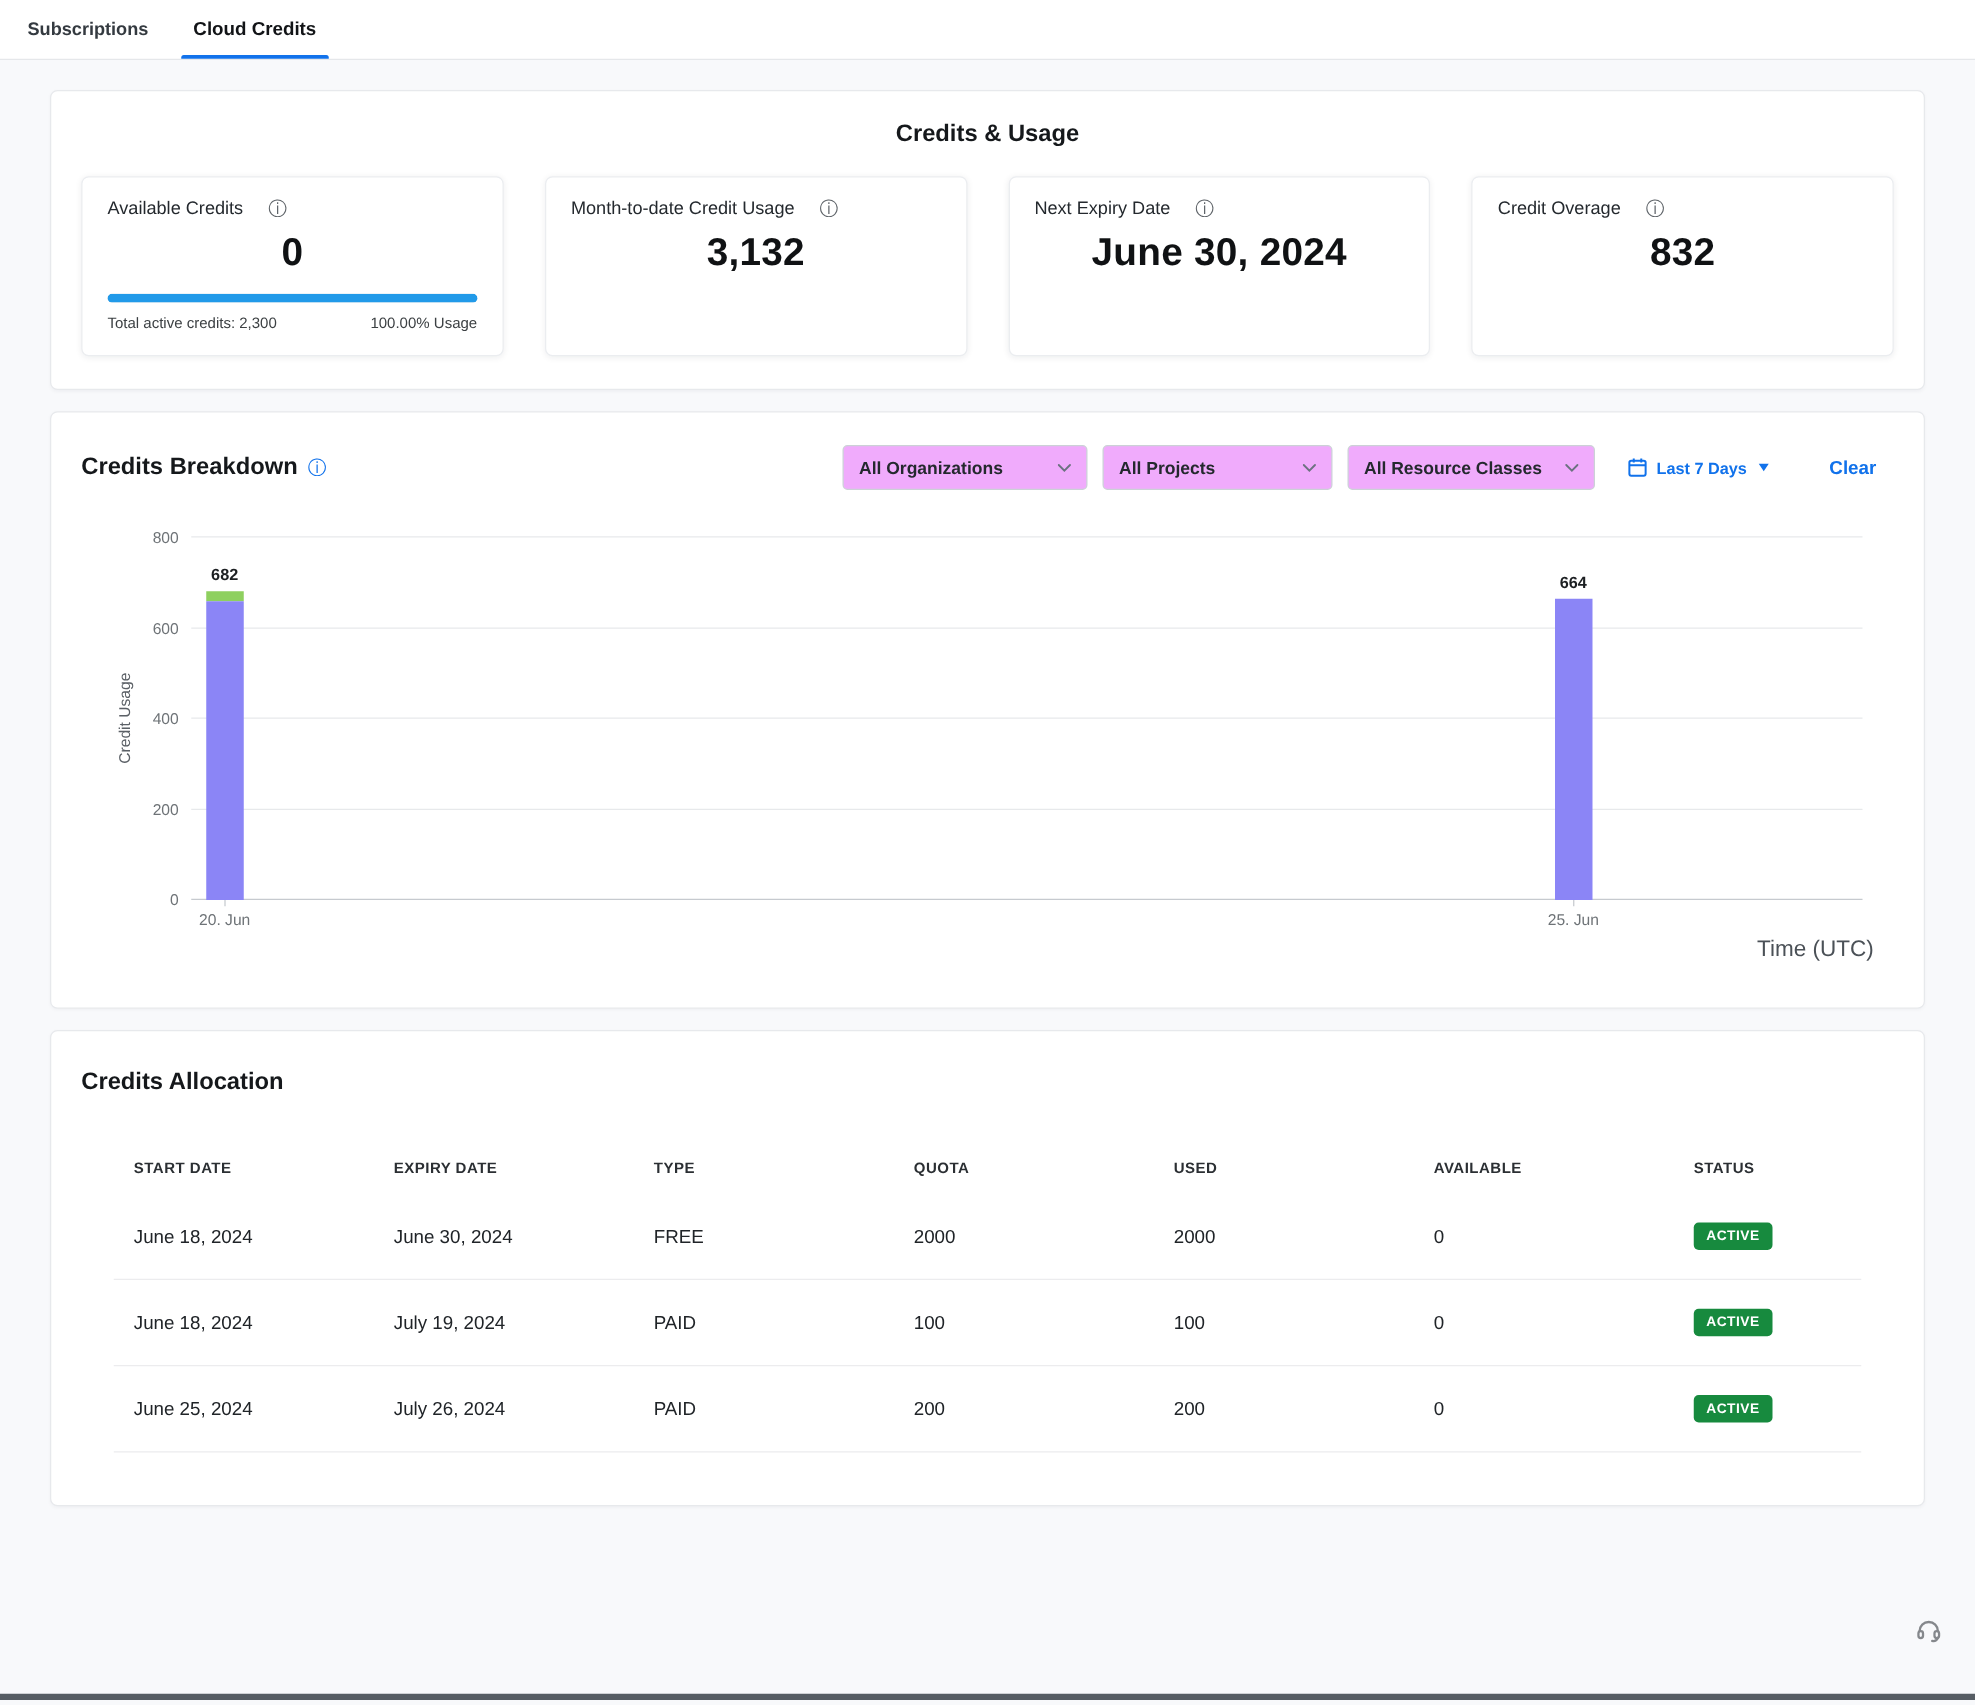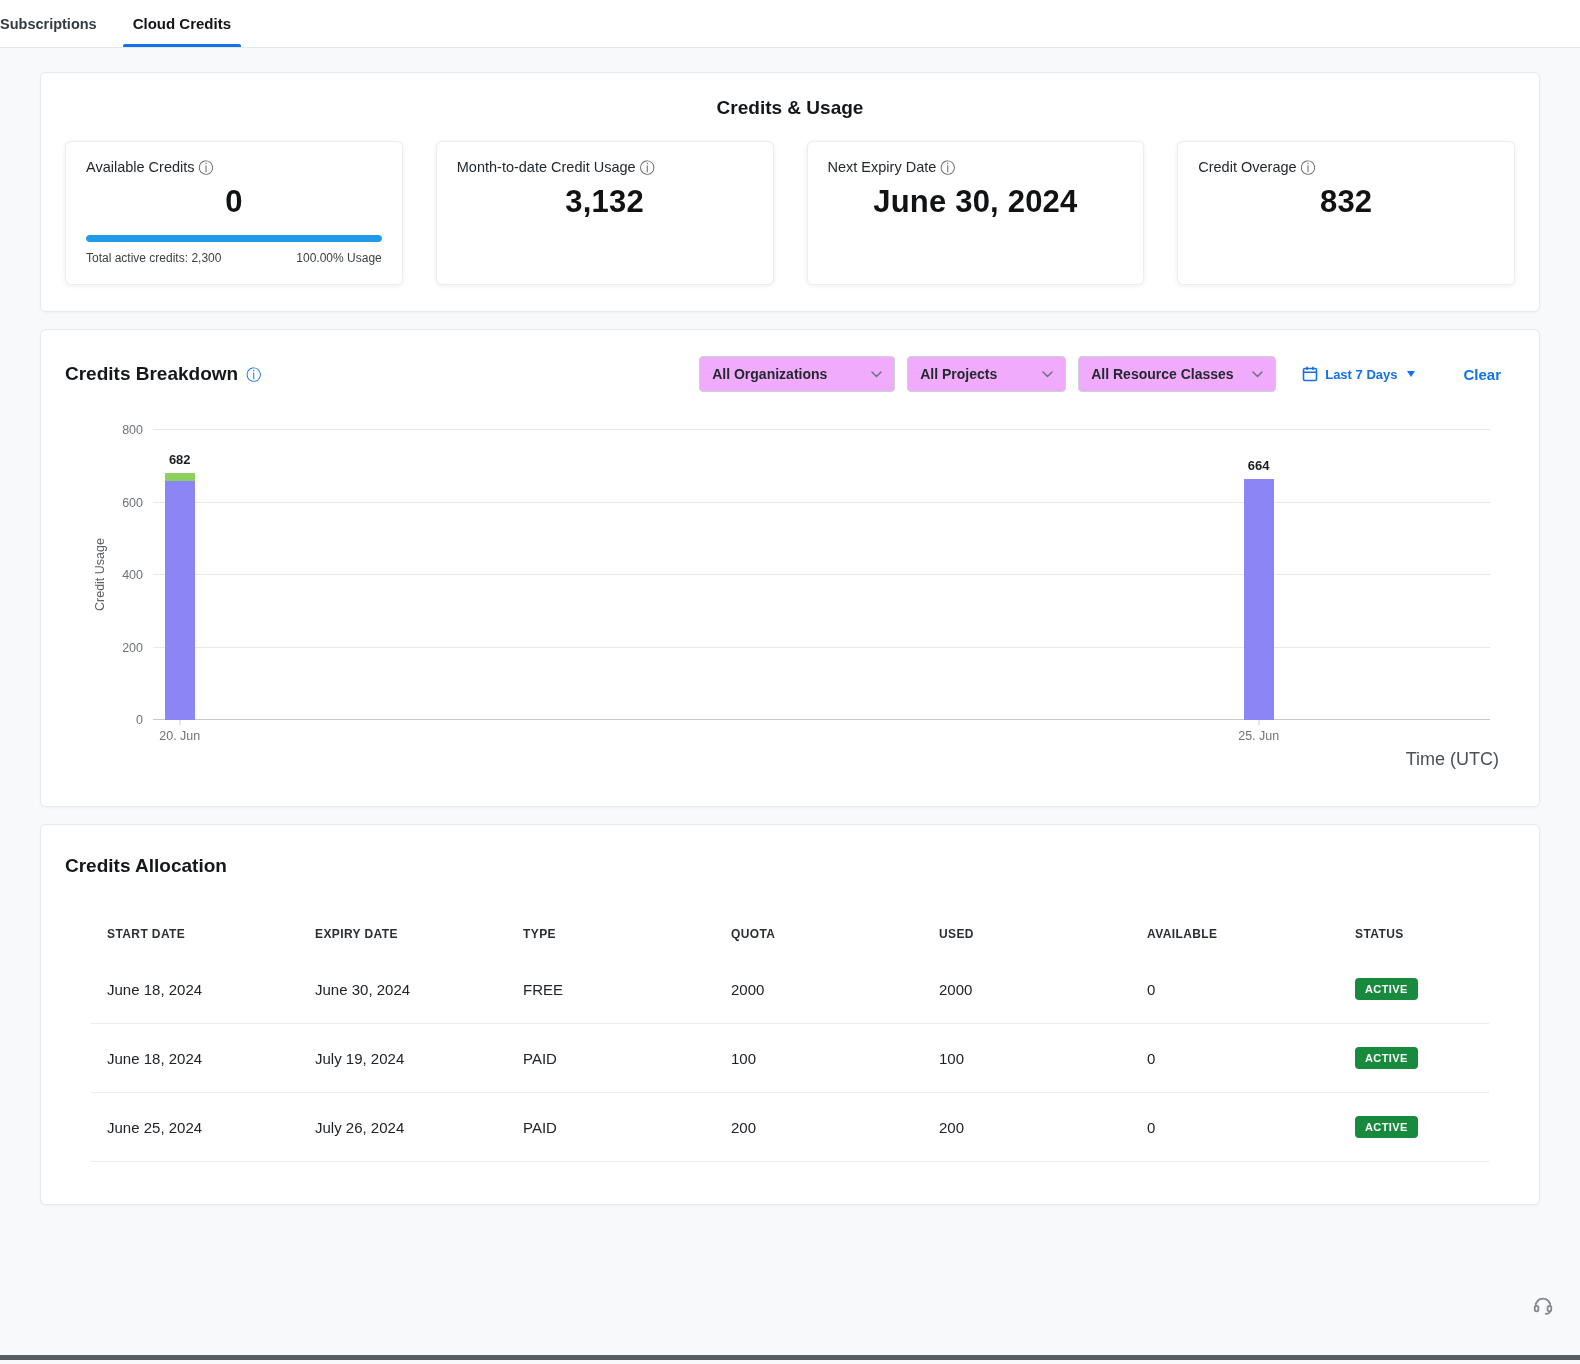--- a/index.html
+++ b/index.html
@@ -7,55 +7,55 @@
     --progress-blue:#219ae9;
     --green:#178a3e;
   }
   *{box-sizing:border-box;}
   html,body{margin:0;padding:0;}
   body{
     width:1580px;height:1364px;overflow:hidden;position:relative;
     font-family:"Liberation Sans", sans-serif;color:#24292e;background:#fff;
   }
   
-  .tabbar{display:flex;align-items:stretch;gap:26px;height:48px;
+  .tabbar{display:flex;align-items:stretch;gap:26px;padding-left:22px;height:48px;
     background:#fff;border-bottom:1px solid #e5e7ea;}
   .tab{position:relative;display:flex;align-items:center;font-size:14.5px;font-weight:600;
     color:#343a40;cursor:pointer;}
   .tab.active{padding:0 10px;font-weight:700;font-size:15px;color:#121417;}
   .tab.active::after{content:"";position:absolute;left:0;bottom:0;width:100%;height:3px;
     background:var(--blue);border-radius:2px 2px 0 0;}
   
   .main{background:#f8f9fb;height:1316px;padding:24px 40px 0;overflow:hidden;}
   .card{background:#fff;border:1px solid #e7e9ec;border-radius:6px;
     box-shadow:0 1px 3px rgba(17,24,39,.04);margin-bottom:17px;}
   .card-title{font-size:19px;font-weight:700;color:#15181b;margin:0;}
   
   .usage-card{padding:24px 24px 26px;text-align:center;}
   .usage-card .card-title{margin-bottom:22px;}
   .stat-row{display:flex;gap:33px;}
   .stat-card{flex:1;background:#fff;border:1px solid #ebedf0;border-radius:6px;
     box-shadow:0 1px 5px rgba(17,24,39,.07);padding:17px 20px 18px;min-height:144px;}
-  .stat-label-row{display:flex;align-items:center;gap:4px;margin-bottom:9px;}
+  .stat-label-row{display:flex;align-items:center;gap:20px;margin-bottom:9px;}
   .stat-label{font-size:14.5px;color:#24292e;}
   .info-icon{font-size:15px;line-height:1;color:#5f6469;cursor:pointer;}
   .info-icon.blue{color:var(--blue);}
   .stat-value{font-size:31px;font-weight:700;color:#101214;line-height:1.15;letter-spacing:.2px;}
   .progress-track{margin-top:15px;height:7px;border-radius:4px;background:#e8eaec;overflow:hidden;}
   .progress-fill{height:100%;border-radius:4px;background:var(--progress-blue);width:0;}
   .stat-footer{margin-top:9px;display:flex;justify-content:space-between;
     font-size:12px;color:#3c4043;}
   
   .breakdown-card{padding:26px 24px 34px;}
   .breakdown-head{display:flex;align-items:center;gap:8px;}
   .filters{margin-left:auto;display:flex;align-items:center;gap:12px;}
   .select{display:flex;align-items:center;justify-content:space-between;gap:10px;height:36px;
     padding:0 12px;border:1px solid #ccd1d7;border-radius:4px;background:#f0abfc;
     font-size:14px;font-weight:600;color:#24292e;cursor:pointer;}
-  .w-org{width:196px;} .w-proj{width:159px;} .w-rc{width:198px;}
+  .w-org{width:196px;} .w-proj{width:184px;} .w-rc{width:198px;}
   .date-range{display:flex;align-items:center;gap:7px;margin-left:14px;color:var(--blue);
     font-weight:700;font-size:13px;cursor:pointer;white-space:nowrap;}
   .caret-down{width:0;height:0;border-left:4.5px solid transparent;
     border-right:4.5px solid transparent;border-top:6px solid var(--blue);margin-left:3px;}
   .clear-link{margin-left:36px;margin-right:14px;color:var(--blue);font-weight:700;
     font-size:15px;cursor:pointer;}
   
   .chart{position:relative;height:350px;margin-top:30px;}
   .plot{position:absolute;left:88px;right:25px;top:8px;bottom:52px;}
   .gridline{position:absolute;left:0;right:0;height:1px;background:#e7e9eb;}

